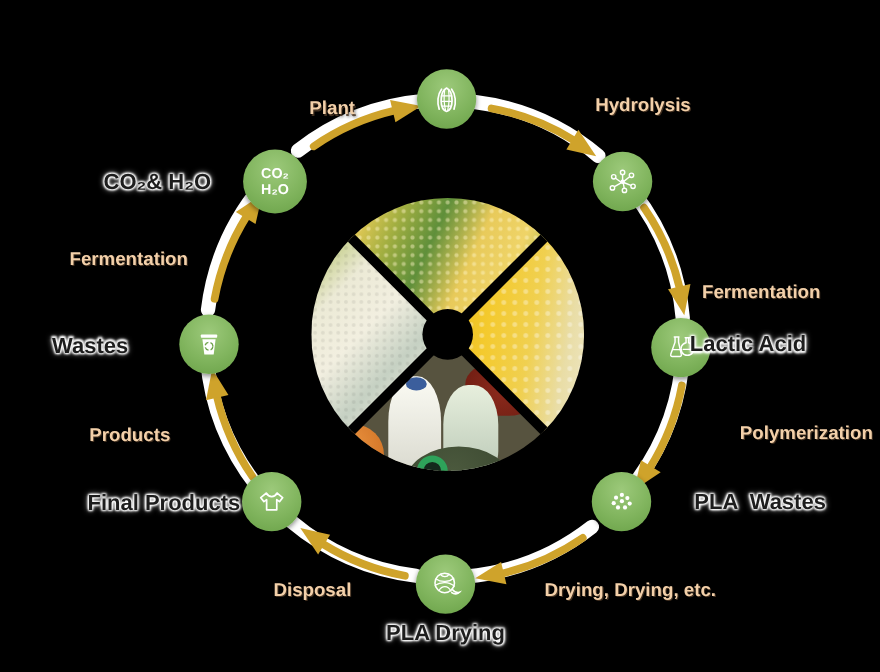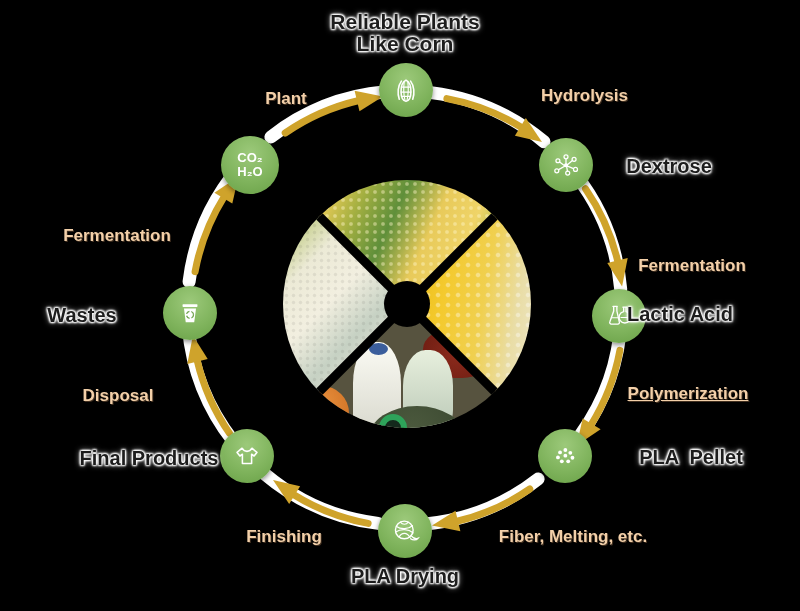--- a/index.html
+++ b/index.html
@@ -90,24 +90,24 @@
     text-shadow:1px 1px 0 rgba(77,56,38,.85),2px 2px 3px rgba(0,0,0,.55);
   }
   #label-title{left:405px;top:33px;text-align:center;font-size:21px;line-height:22px;}
   #label-dextrose{left:669px;top:166px;}
   #label-lactic{left:680px;top:314px;}
   #label-pellet{left:691px;top:457px;white-space:pre;}
   #label-fiber{left:405px;top:576px;}
   #label-final{left:149px;top:458px;}
   #label-wastes{left:82px;top:315px;}
   #label-co2{left:143px;top:166px;}
-  #label-plant{left:286px;top:99px;text-align:right;}
+  #label-plant{left:302px;top:99px;text-align:right;}
   #label-hydrolysis{left:561px;top:96px;padding-left:47px;}
   #label-fermentation{left:692px;top:238px;margin-top:28px;}
-  #label-polymerization{left:688px;top:394px;text-decoration:underline;}
+  #label-polymerization{left:733px;top:394px;}
   #label-drying{left:573px;top:537px;}
   #label-finishing{left:284px;top:537px;}
   #label-disposal{left:118px;top:396px;}
   #label-biodegrading{left:117px;top:236px;}
 </style>
 </head>
 <body>
 
 <div id="stage">
 
@@ -219,33 +219,29 @@
       <path d="M15.5 17.5 L18 37 H30 L32.5 17.5 Z" fill="#fff"></path>
       <circle cx="24" cy="26.5" r="5" fill="none" stroke="#6fa34c" stroke-width="1.8" stroke-dasharray="5.5 2.8"></circle>
     </svg>
   </div>
 
   <div class="node" id="stage-co2">
     <div class="co2text">CO₂</div>
     <div class="co2text">H₂O</div>
   </div>
 
-  <div class="stage-label" id="label-title">
-    <div>Reliable Plants</div>
-    <div>Like Corn</div>
-  </div>
-  <div class="stage-label" id="label-dextrose">Dextrose</div>
   <div class="stage-label" id="label-lactic">Lactic Acid</div>
-  <div class="stage-label" id="label-pellet">PLA  Pellet</div>
+  <div class="stage-label" id="label-pellet">PLA  Wastes</div>
   <div class="stage-label" id="label-fiber">PLA Drying</div>
   <div class="stage-label" id="label-final">Final Products</div>
   <div class="stage-label" id="label-wastes">Wastes</div>
+  <div class="stage-label" id="label-co2">CO₂&amp; H₂O</div>
 
   <div class="process-label" id="label-plant">Plant</div>
   <div class="process-label" id="label-hydrolysis">Hydrolysis</div>
   <div class="process-label" id="label-fermentation">Fermentation</div>
   <div class="process-label" id="label-polymerization">Polymerization</div>
-  <div class="process-label" id="label-drying">Fiber, Melting, etc.</div>
-  <div class="process-label" id="label-finishing">Finishing</div>
-  <div class="process-label" id="label-disposal">Disposal</div>
+  <div class="process-label" id="label-drying">Drying, Drying, etc.</div>
+  <div class="process-label" id="label-finishing">Disposal</div>
+  <div class="process-label" id="label-disposal">Products</div>
   <div class="process-label" id="label-biodegrading">Fermentation</div>
 
 </div>
 
 </body></html>

